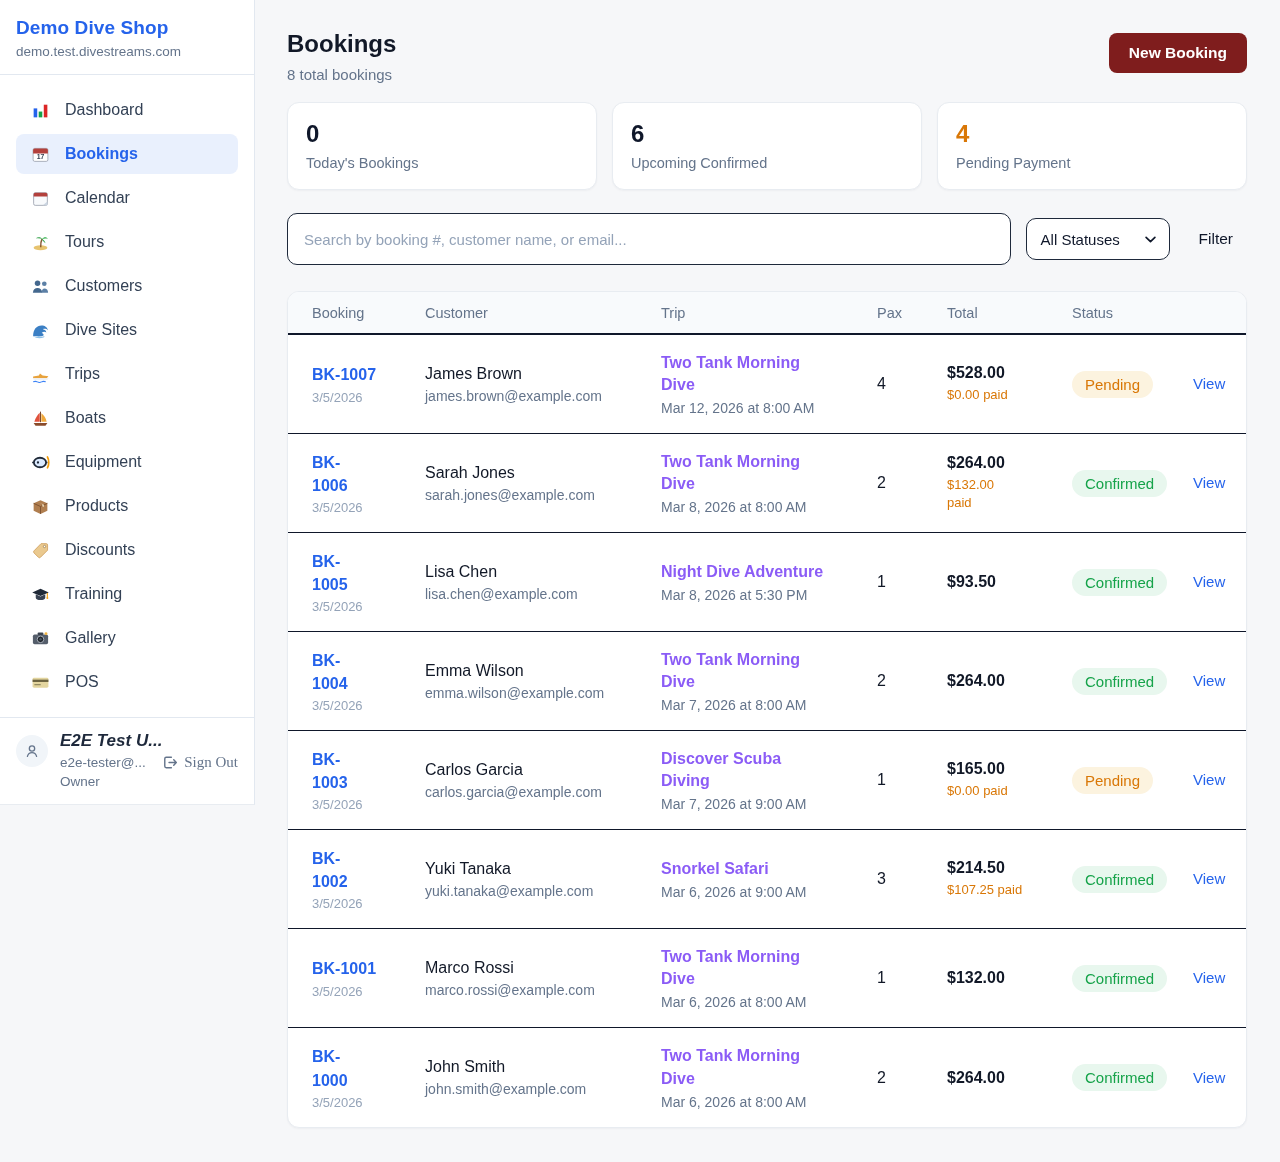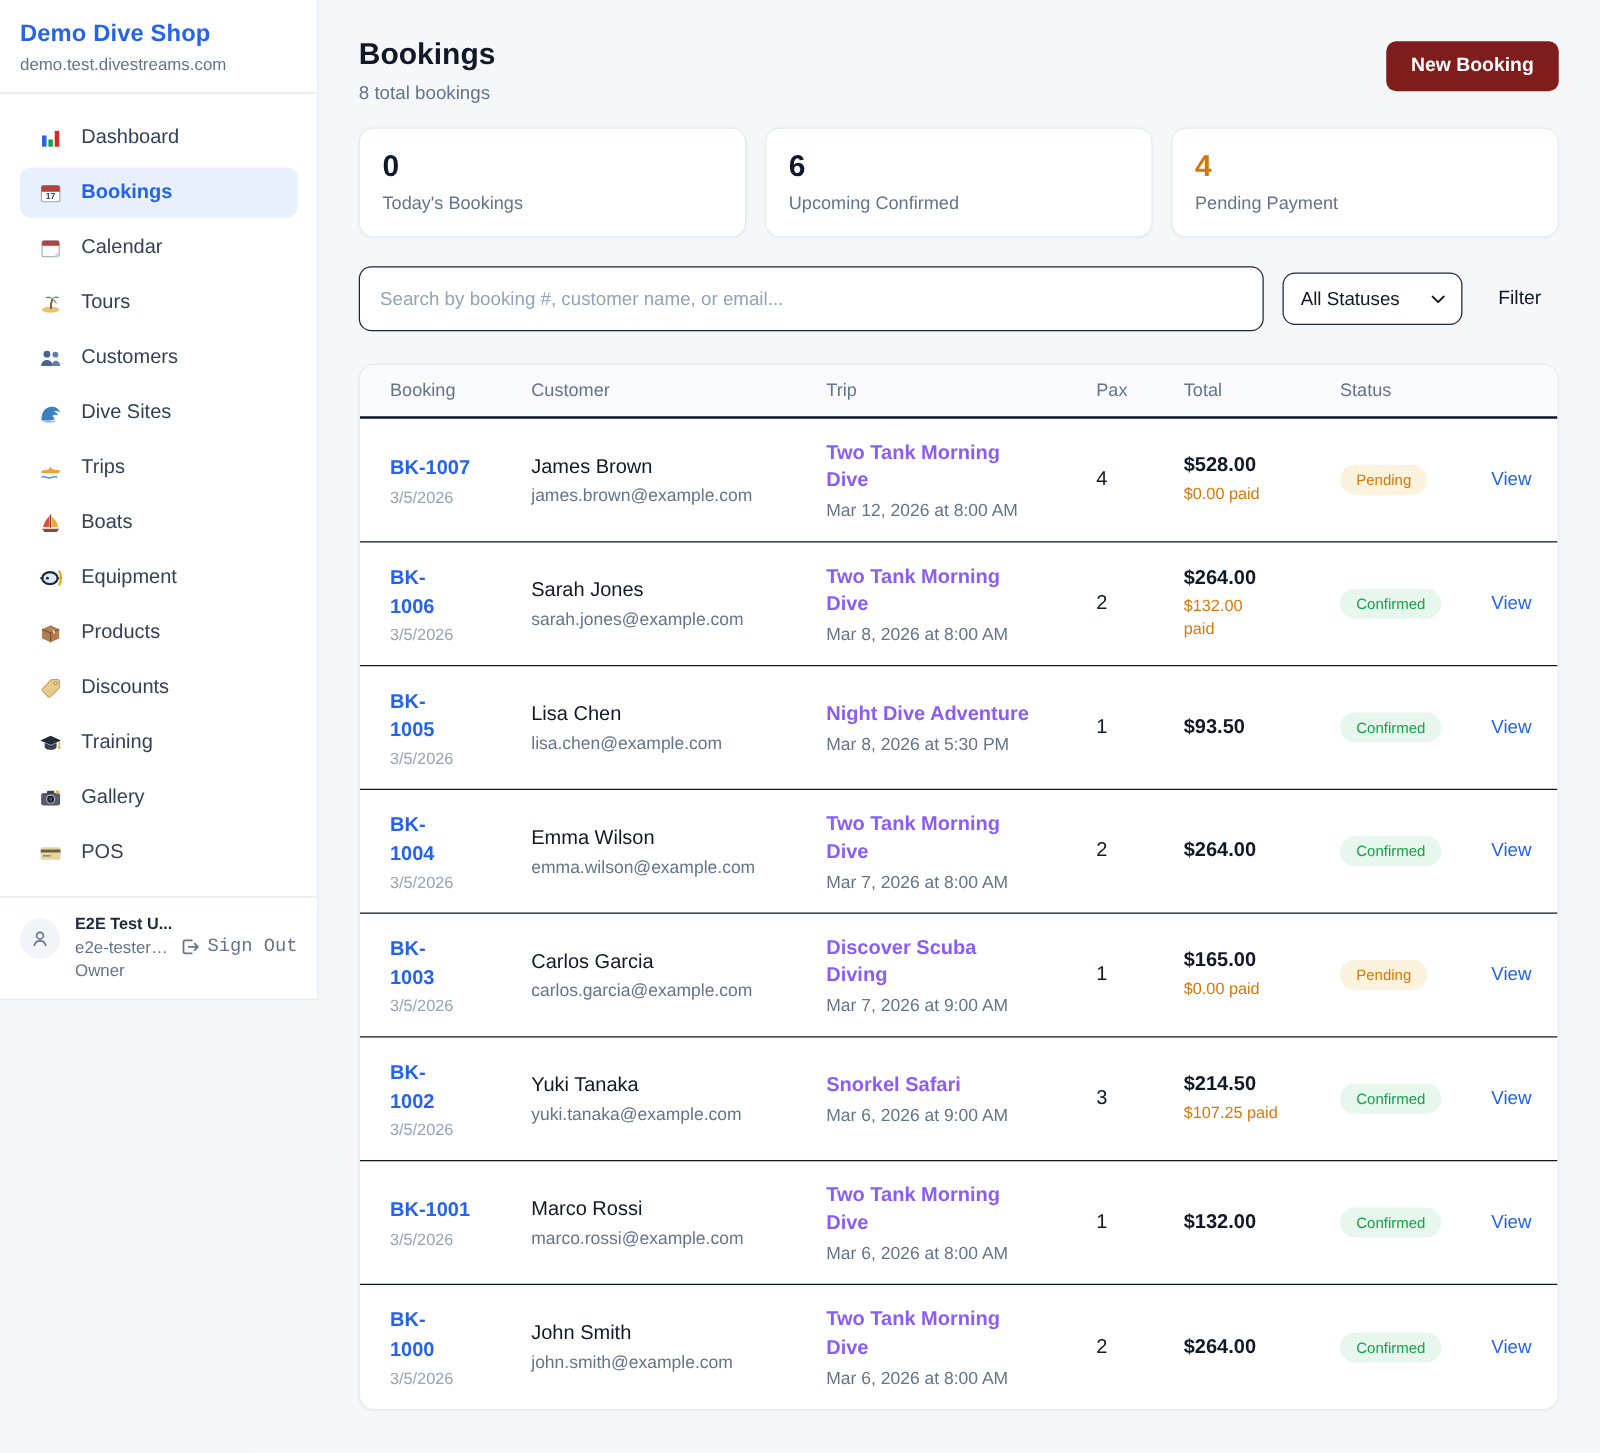--- a/index.html
+++ b/index.html
@@ -37,24 +37,24 @@
     padding:13px 16px 15px;
     display:flex; gap:12px; align-items:flex-start;
   }
   .avatar {
     width:32px; height:32px; border-radius:50%;
     background:#f1f5f9; flex:none;
     display:flex; align-items:center; justify-content:center; margin-top:4px;
   }
   .avatar svg { width:20px; height:20px; }
   .user-info { flex:1; min-width:0; }
-  .user-name { font-size:13px; font-weight:700; color:#1e293b; white-space:nowrap; overflow:hidden; text-overflow:ellipsis; }
+  .user-name { font-size:17px; font-weight:700; color:#1e293b; white-space:nowrap; overflow:hidden; text-overflow:ellipsis;font-style:italic; }
   .user-email-row { display:flex; align-items:center; gap:8px; margin-top:3px; }
   .user-email { font-size:13.5px; color:#64748b; flex:1; min-width:0; white-space:nowrap; overflow:hidden; text-overflow:ellipsis; }
-  .signout { display:flex; align-items:center; gap:6px; color:#64748b; font-size:15px; flex:none; cursor:pointer; background:none; border:none; font-family:Liberation Mono, monospace; }
+  .signout { display:flex; align-items:center; gap:6px; color:#64748b; font-size:15px; flex:none; cursor:pointer; background:none; border:none; font-family:Liberation Serif, serif; }
   .signout svg { width:17px; height:17px; }
   .user-role { font-size:13.5px; color:#64748b; margin-top:3px; }
   
   .main { flex:1; padding:30px 33px 32px 32px; min-width:0; }
   .page-header { display:flex; justify-content:space-between; align-items:flex-start; margin-bottom:19px; }
   .page-title { font-size:24px; font-weight:700; color:#111827; }
   .page-subtitle { font-size:15px; color:#64748b; margin-top:8px; }
   .btn-primary {
     background:#7f1d1d; color:#fff; border:none; border-radius:8px;
     font-size:15.5px; font-weight:600; padding:11px 20px; cursor:pointer;
@@ -109,21 +109,21 @@
   .bk-date { color:#94a3b8; font-size:13px; margin-top:3px; }
   .c-name { font-size:16px; color:#111827; }
   .c-email { font-size:14px; color:#64748b; margin-top:5px; }
   .t-name { font-size:16px; font-weight:700; color:#8b5cf6; white-space:pre-line; line-height:1.4; }
   .t-time { font-size:14px; color:#64748b; margin-top:4px; }
   .pax-val { font-size:16px; color:#111827; }
   .total-amt { font-size:16px; font-weight:700; color:#111827; }
   .total-paid { font-size:13px; color:#d97706; margin-top:4px; white-space:pre-line; line-height:1.35; }
   .total-paid:empty { display:none; }
   .badge {
-    display:inline-block; padding:5px 13px; border-radius:999px; font-size:12px; white-space:nowrap;
+    display:inline-block; padding:5px 13px; border-radius:999px; font-size:15px; white-space:nowrap;
   }
   .badge.pending { background:#fcf3df; color:#d97706; }
   .badge.confirmed { background:#e8f7ee; color:#16a34a; }
   .view-link { color:#2563eb; font-size:15px; font-weight:500; text-decoration:none; cursor:pointer; }
 </style>
 </head>
 <body>
 
 <aside class="sidebar">
   <div class="brand">

